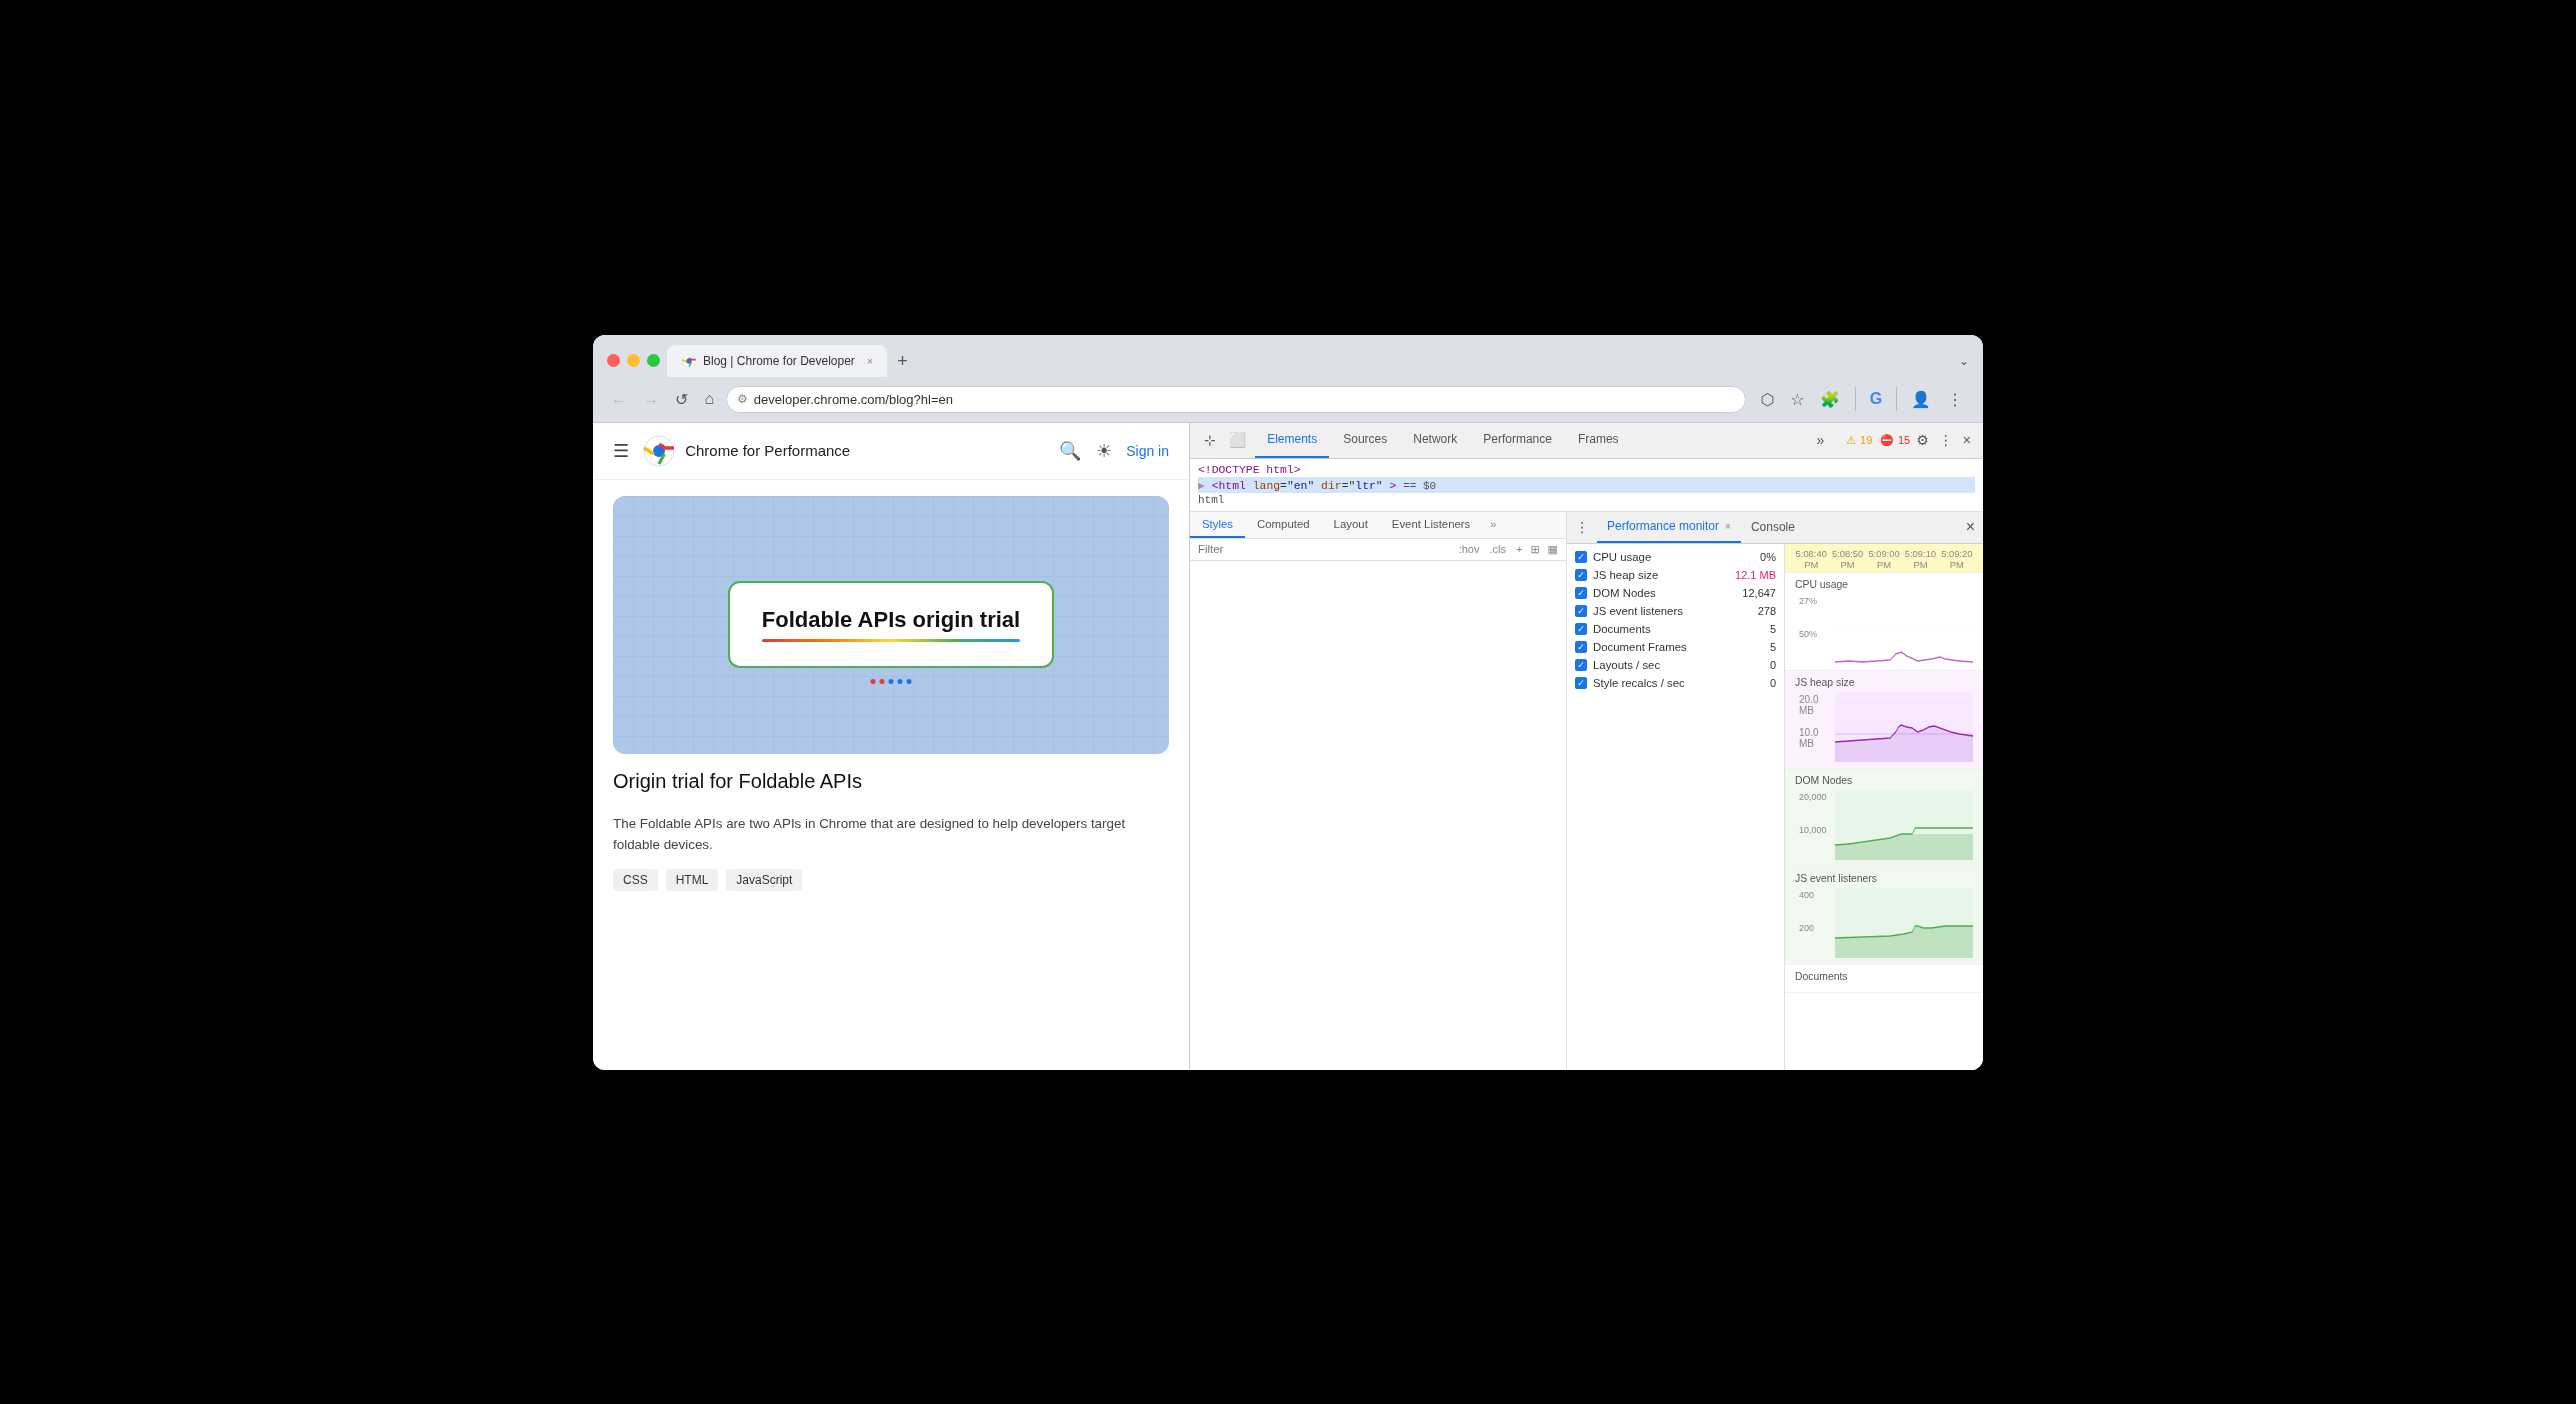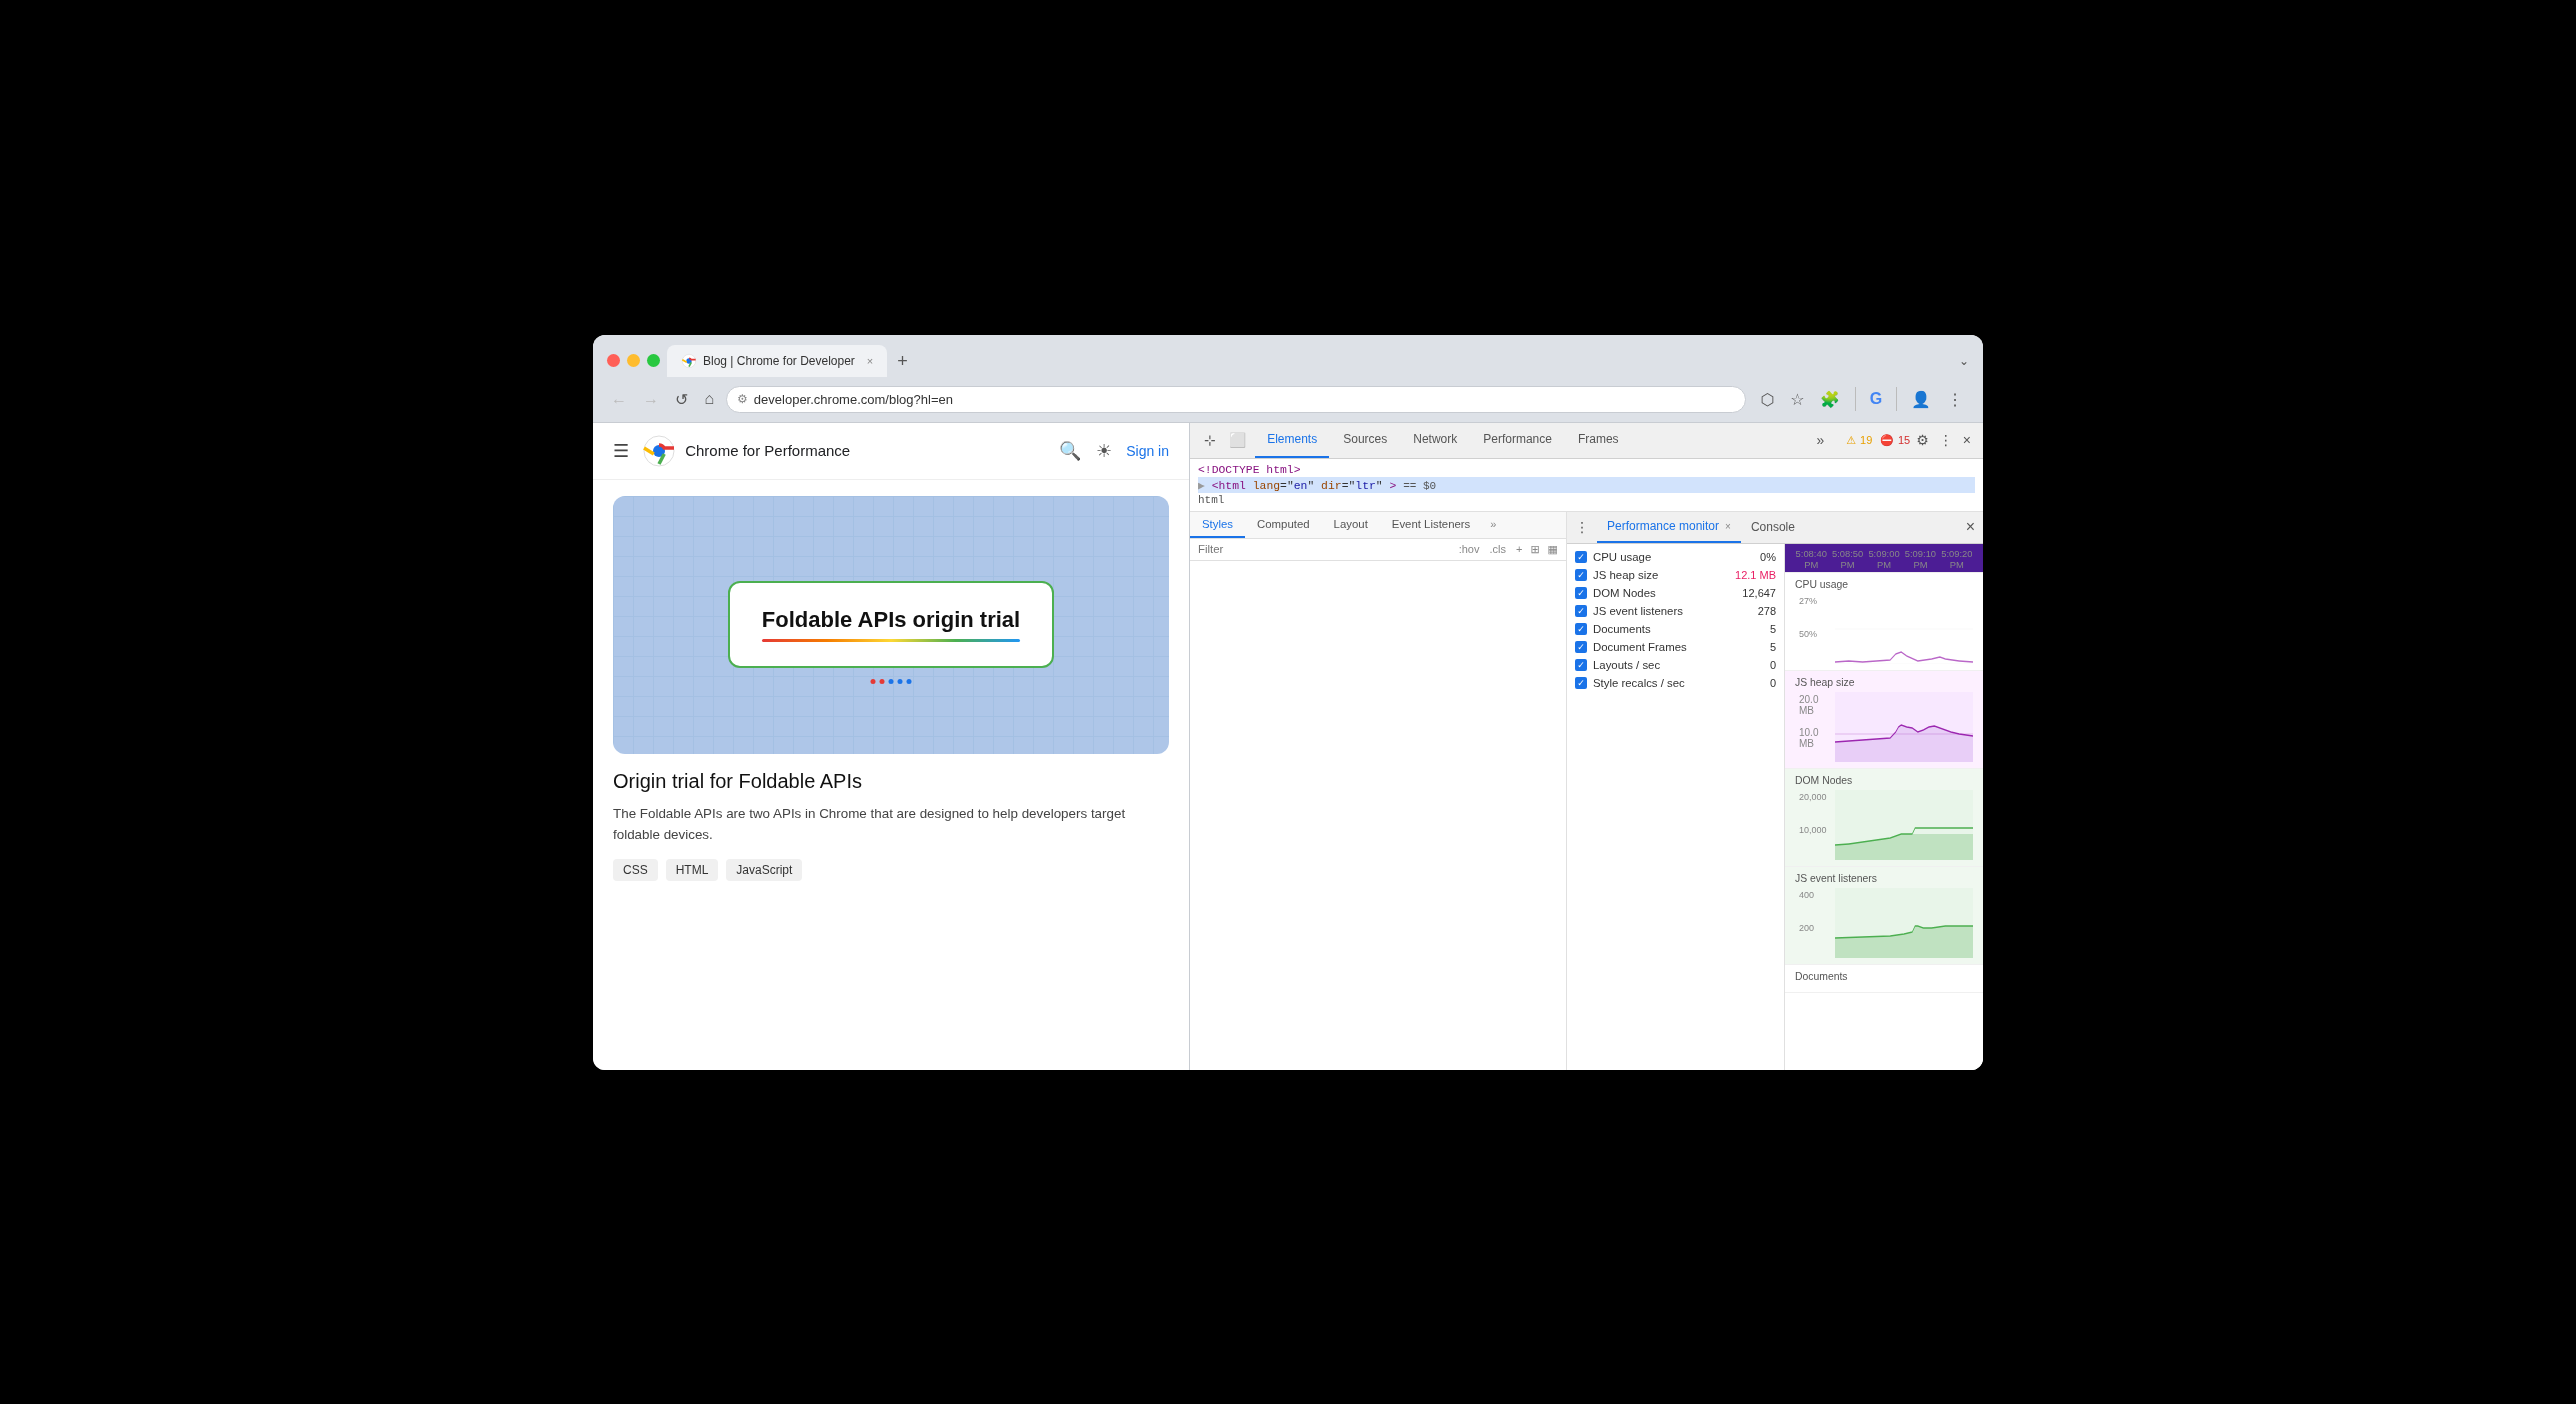--- a/index.html
+++ b/index.html
@@ -261,21 +261,21 @@
       opacity: 0.15;
       background-image: 
         linear-gradient(#6b9fc8 1px, transparent 1px),
         linear-gradient(90deg, #6b9fc8 1px, transparent 1px);
       background-size: 20px 20px;
     }
     .blog-post-title {
       font-size: 20px;
       font-weight: 500;
       color: #111;
-      margin-bottom: 10px;
+      margin-bottom: 20px;
     }
     .blog-post-desc {
       font-size: 13.4px;
       color: #444;
       line-height: 1.6;
       margin-bottom: 14px;
     }
     .blog-tags {
       display: flex;
       gap: 8px;
@@ -792,21 +792,21 @@
               </div>
               <div class="metric-row">
                 <div class="metric-check" style="background:#1a73e8">✓</div>
                 <span class="metric-name">Style recalcs / sec</span>
                 <span class="metric-value">0</span>
               </div>
             </div>
 
             <div class="charts-area">
 
-              <div class="timeline-labels" style="padding:4px 8px 2px;background:#4c1d95;border-bottom:1px solid #eee;">
+              <div class="timeline-labels" style="padding:4px 8px 2px;background:#fef9c3;border-bottom:1px solid #eee;">
                 <span class="tl-label">5:08:40 PM</span>
                 <span class="tl-label">5:08:50 PM</span>
                 <span class="tl-label">5:09:00 PM</span>
                 <span class="tl-label">5:09:10 PM</span>
                 <span class="tl-label">5:09:20 PM</span>
               </div>
 
               <div class="chart-section">
                 <div class="chart-header">
                   <span>CPU usage</span>

